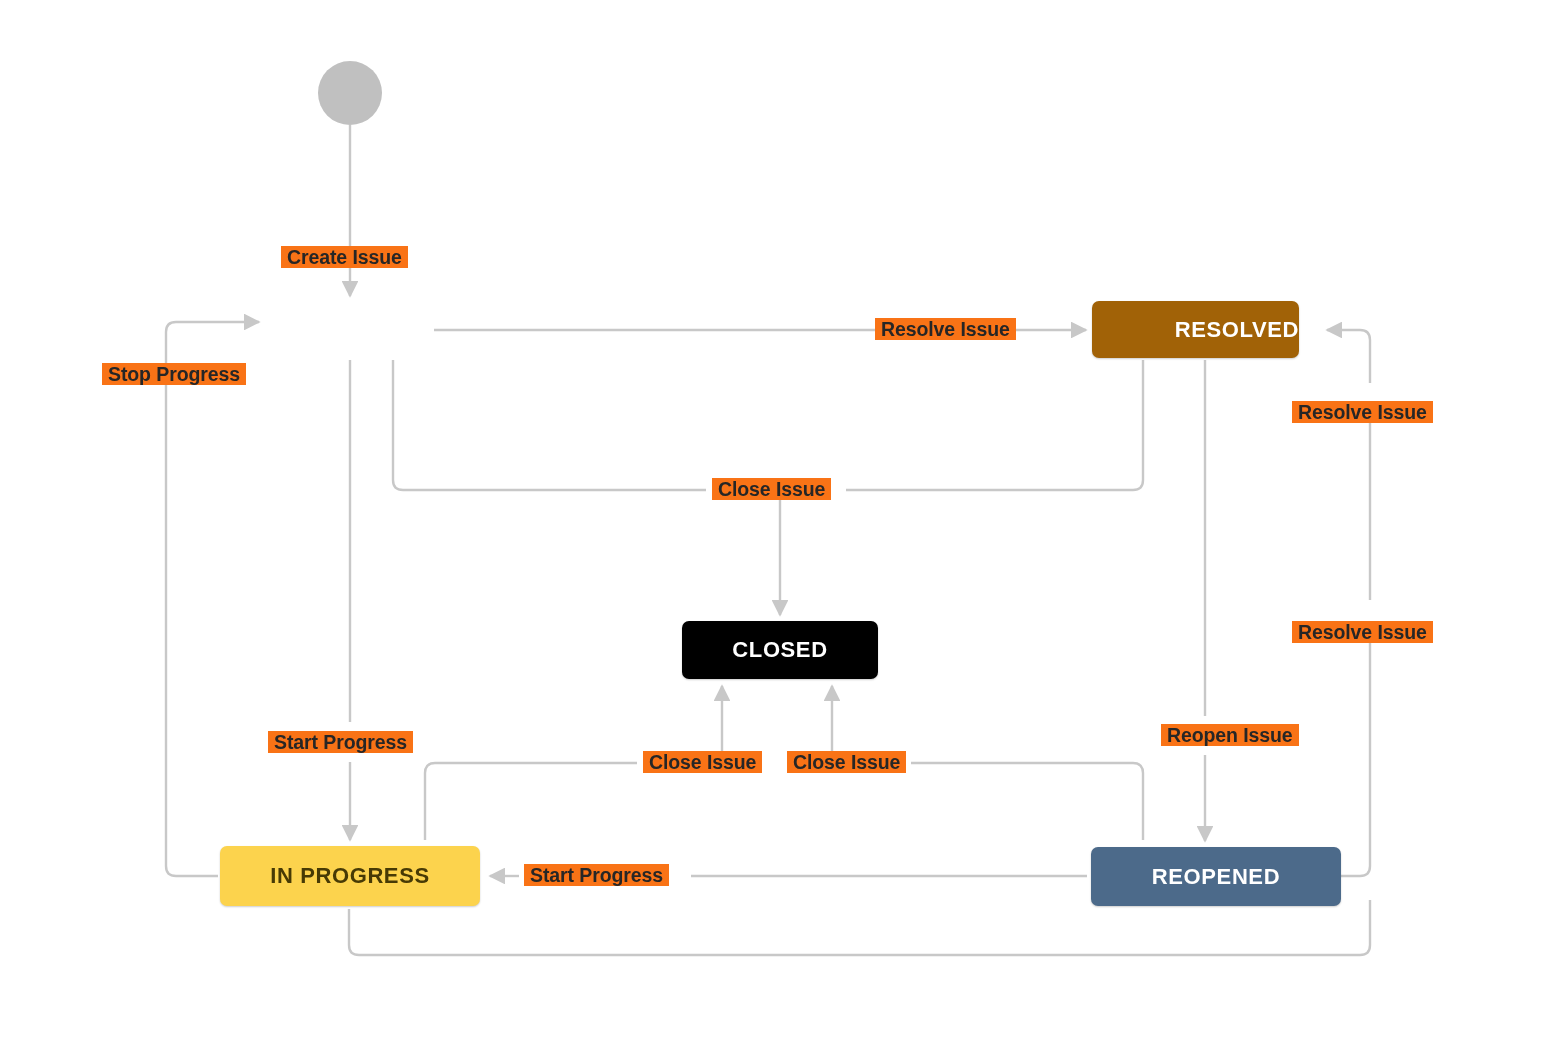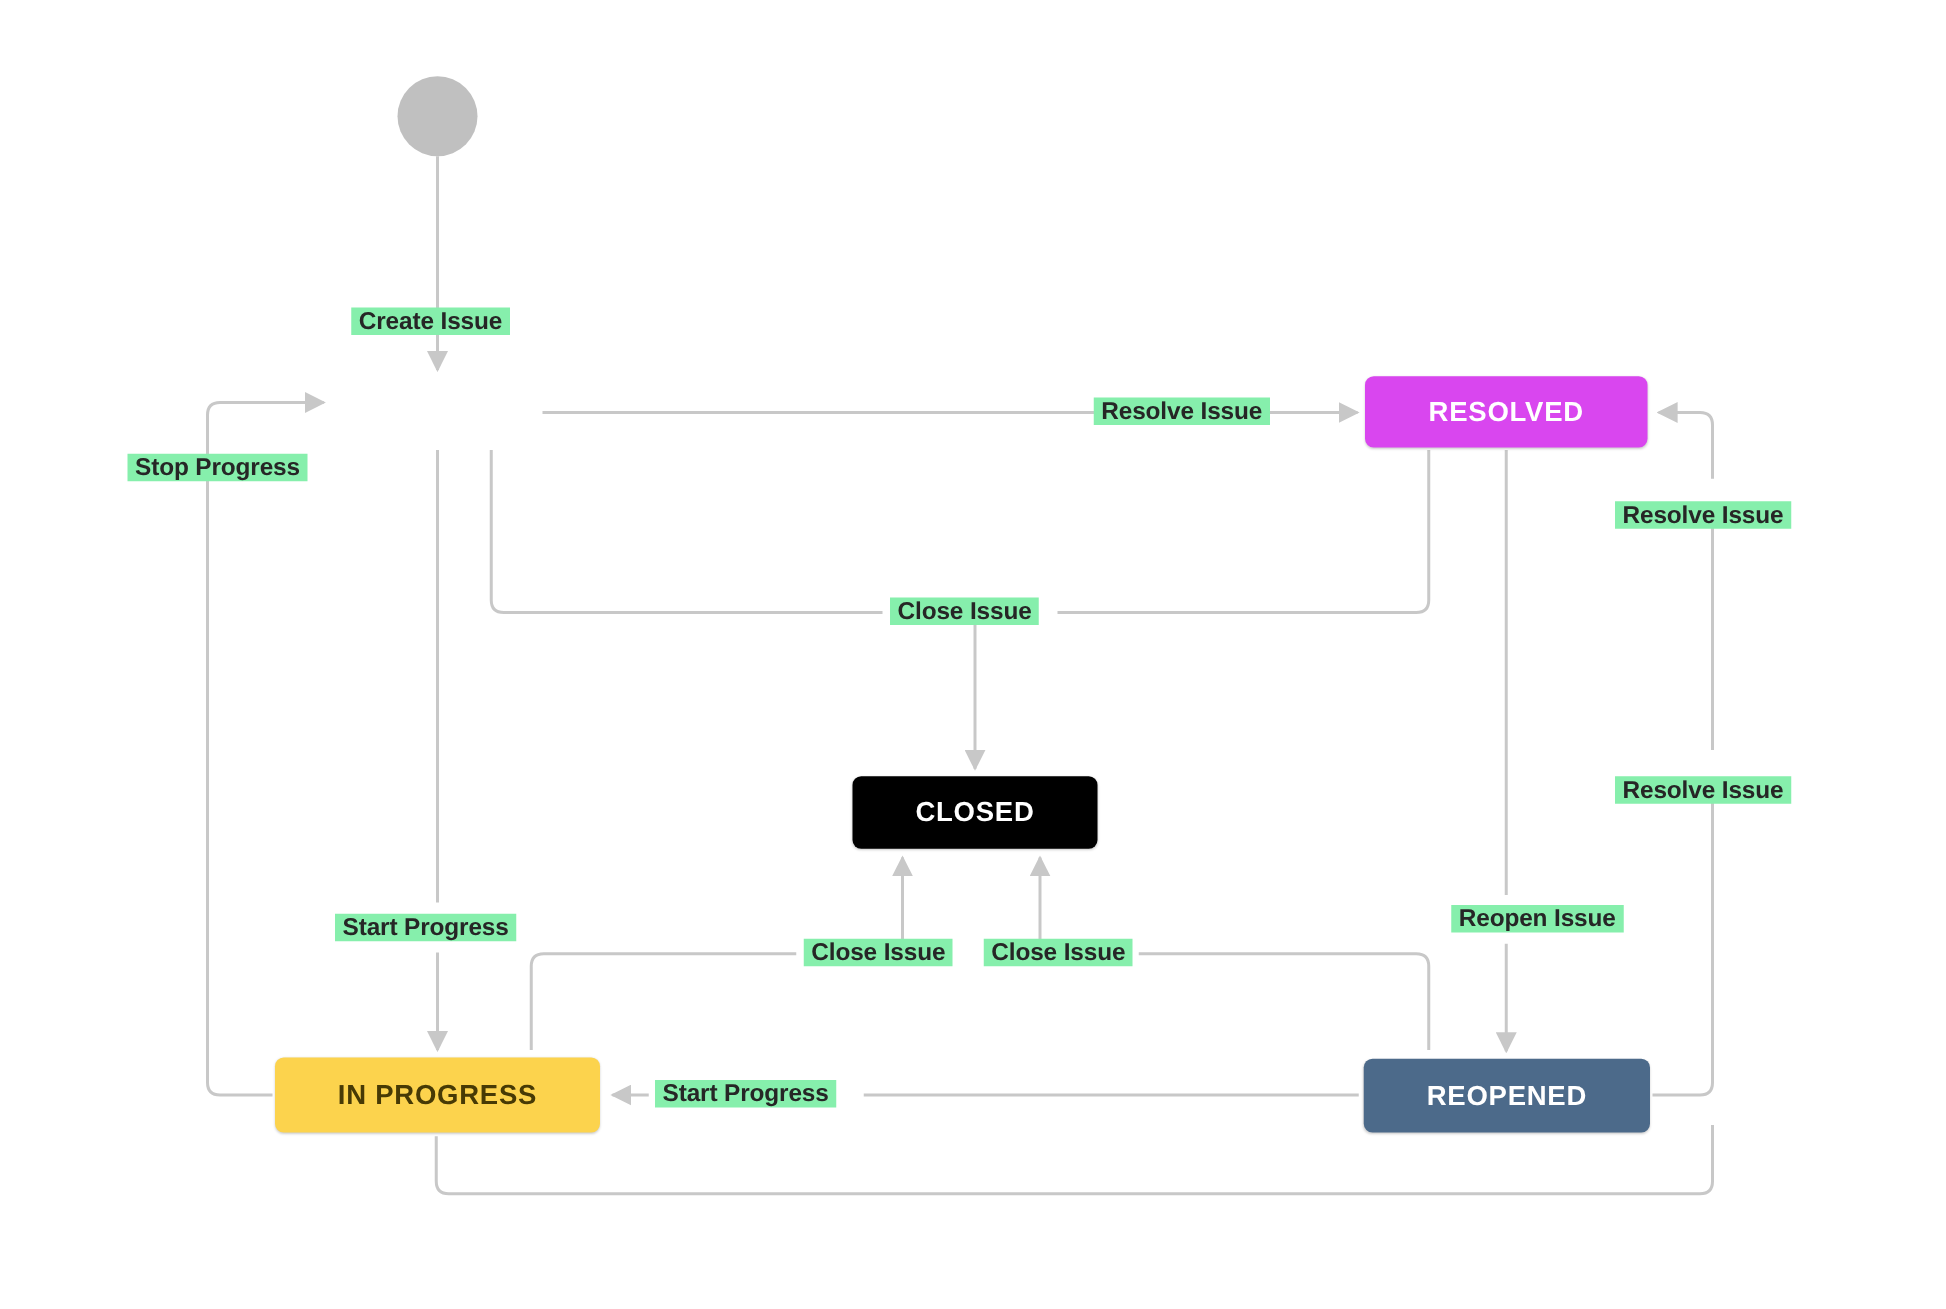--- a/index.html
+++ b/index.html
@@ -22,21 +22,21 @@
     box-shadow:0 1px 2px rgba(0,0,0,0.20);
   }
   .node-label{pointer-events:none;}
 
   .edge-label{
     position:absolute;
     font-size:19.5px;
     font-weight:bold;
     color:#262626;
     white-space:nowrap;
-    background:#86efac;
+    background:#f97316;
     padding:0 6px;
     line-height:22px;
     letter-spacing:-0.1px;
   }
 
   .start-circle{
     position:absolute;
     border-radius:50%;
   }
 </style>
@@ -83,33 +83,33 @@
       <path d="M 1370 383 L 1370 340 Q 1370 330 1360 330 L 1327 330" marker-end="url(#arrow)"></path>
 
       <path d="M 349 909 L 349 945 Q 349 955 359 955 L 1360 955 Q 1370 955 1370 945 L 1370 900"></path>
 
     </g>
   </svg>
 
   <div class="start-circle" style="left:318px;top:61px;width:64px;height:64px;background:#c0c0c0;"></div>
 
 
-  <div class="node" style="left:1092px;top:301px;width:226px;height:57px;background:#d946ef;color:#ffffff;font-size:22px;">
+  <div class="node" style="left:1092px;top:301px;width:207px;height:57px;background:#a16207;color:#ffffff;font-size:22px;justify-content:flex-end;">
     <span class="node-label">RESOLVED</span>
   </div>
 
   <div class="node" style="left:682px;top:621px;width:196px;height:58px;background:#000000;color:#ffffff;font-size:22px;">
     <span class="node-label">CLOSED</span>
   </div>
 
   <div class="node" style="left:220px;top:846px;width:260px;height:60px;background:#fcd34d;color:#473a05;font-size:22px;">
     <span class="node-label">IN PROGRESS</span>
   </div>
 
-  <div class="node" style="left:1091px;top:847px;width:229px;height:59px;background:#4c6a8a;color:#ffffff;font-size:22px;">
+  <div class="node" style="left:1091px;top:847px;width:250px;height:59px;background:#4c6a8a;color:#ffffff;font-size:22px;">
     <span class="node-label">REOPENED</span>
   </div>
 
   <div class="edge-label" style="left:281px;top:246px;">Create Issue</div>
   <div class="edge-label" style="left:875px;top:318px;">Resolve Issue</div>
   <div class="edge-label" style="left:102px;top:363px;">Stop Progress</div>
   <div class="edge-label" style="left:712px;top:478px;">Close Issue</div>
   <div class="edge-label" style="left:268px;top:731px;">Start Progress</div>
   <div class="edge-label" style="left:1125px;top:724px;margin-left:36px;">Reopen Issue</div>
   <div class="edge-label" style="left:643px;top:751px;">Close Issue</div>

